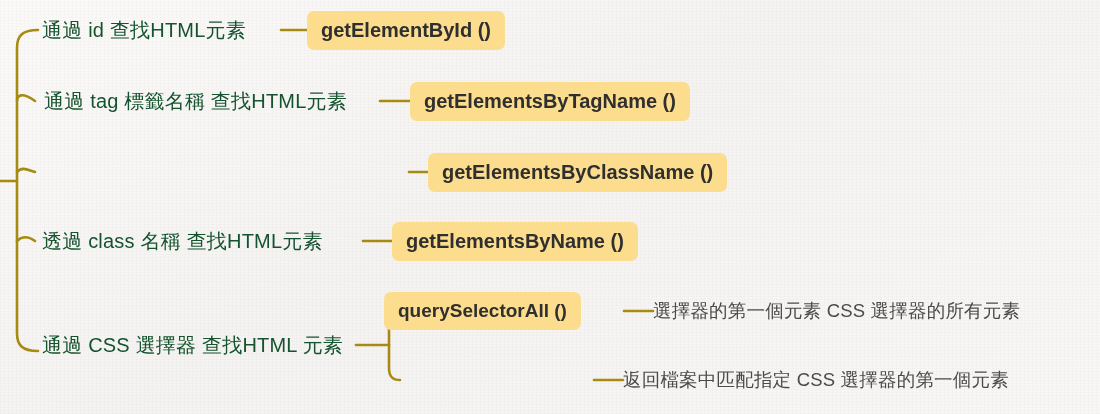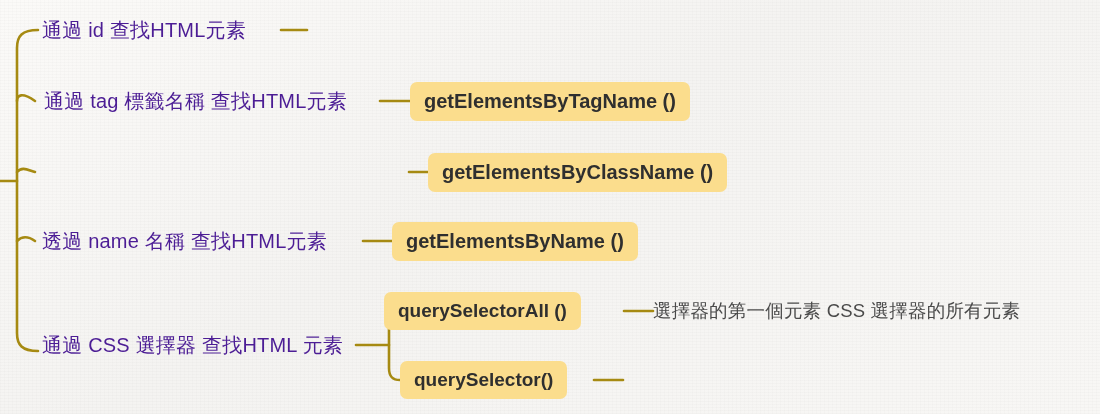--- a/index.html
+++ b/index.html
@@ -41,21 +41,21 @@
     pointer-events: none;
   }
   .node {
     position: absolute;
     z-index: 2;
     white-space: nowrap;
     line-height: 1;
   }
   .branch-label {
     font-size: 20px;
-    color: #4c1d95;
+    color: #14532d;
     letter-spacing: 0.2px;
   }
   .desc-label {
     font-size: 18.5px;
     color: #4a4a4a;
     letter-spacing: 0.2px;
   }
   .method-badge {
     background: #fbdd8d;
     color: #2f2f2f;
@@ -95,39 +95,40 @@
 
       <path d="M 356,345 L 389,345"></path>
       <path d="M 400,311 C 392,311 389,315 389,323 L 389,368 C 389,376 392,380 400,380"></path>
 
       <path d="M 624,311 L 653,311"></path>
       <path d="M 594,380 L 623,380"></path>
     </g>
   </svg>
 
   <div class="node branch-label" style="left:42px; top:20px;">通過 id 查找HTML元素</div>
+  <div class="node" style="left:307px; top:11px;">
+    <span class="method-badge">getElementById ()</span>
+  </div>
 
   <div class="node branch-label" style="left:44px; top:91px;">通過 tag 標籤名稱 查找HTML元素</div>
   <div class="node" style="left:410px; top:82px;">
     <span class="method-badge">getElementsByTagName ()</span>
   </div>
 
   <div class="node" style="left:428px; top:153px;">
     <span class="method-badge">getElementsByClassName ()</span>
   </div>
 
-  <div class="node branch-label" style="left:42px; top:231px;">透過 name 名稱 查找HTML元素</div>
+  <div class="node branch-label" style="left:42px; top:231px;">透過 class 名稱 查找HTML元素</div>
   <div class="node" style="left:392px; top:222px;">
     <span class="method-badge">getElementsByName ()</span>
   </div>
 
   <div class="node branch-label" style="left:42px; top:335px;">通過 CSS 選擇器 查找HTML 元素</div>
 
   <div class="node" style="left:384px; top:292px;">
     <span class="method-badge badge-sub">querySelectorAll ()</span>
   </div>
   <div class="node desc-label" style="left:653px; top:302px;">選擇器的第一個元素 CSS 選擇器的所有元素</div>
 
-  <div class="node" style="left:400px; top:361px;">
-    <span class="method-badge badge-sub">querySelector()</span>
-  </div>
+  <div class="node desc-label" style="left:623px; top:371px;">返回檔案中匹配指定 CSS 選擇器的第一個元素</div>
 
 </div>
 
 </body></html>

